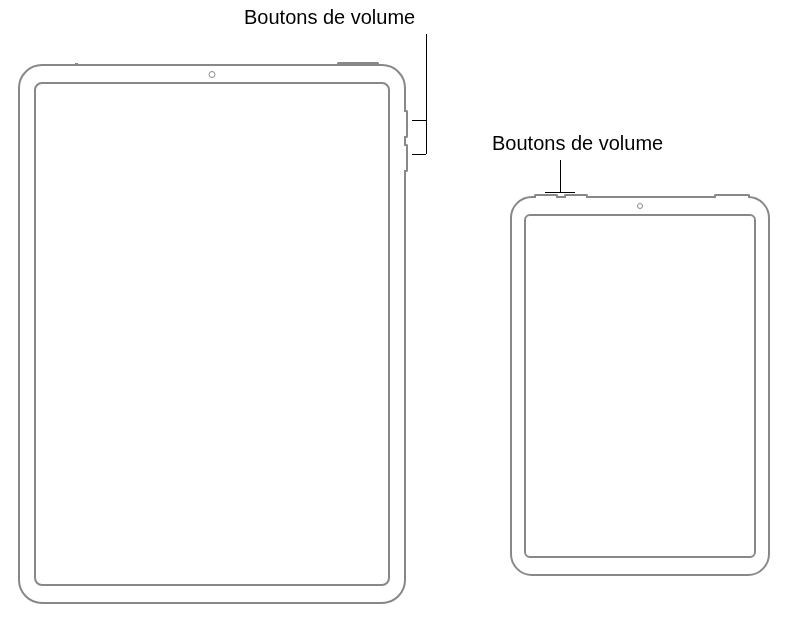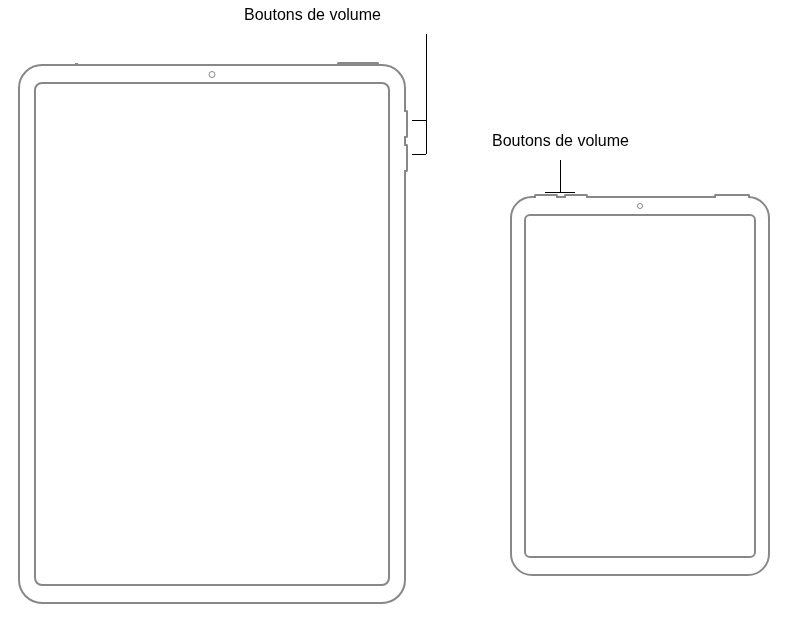--- a/index.html
+++ b/index.html
@@ -5,21 +5,21 @@
     * { margin: 0; padding: 0; box-sizing: border-box; }
     body {
       width: 801px;
       height: 622px;
       background: #fff;
       position: relative;
       font-family: -apple-system, "Helvetica Neue", Helvetica, Arial, sans-serif;
     }
     .label {
       position: absolute;
-      font-size: 16px;
+      font-size: 20px;
       color: #000;
       white-space: nowrap;
     }
     .leader {
       position: absolute;
       background: #000;
     }
     
     .ipad-large {
       position: absolute;

